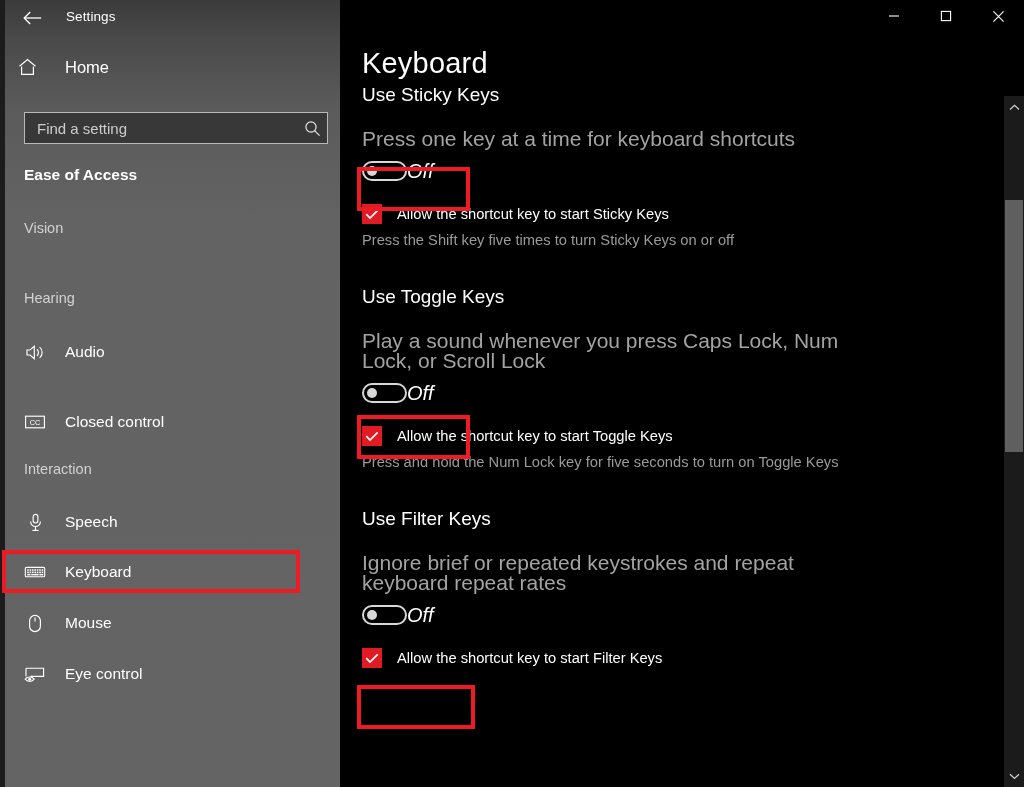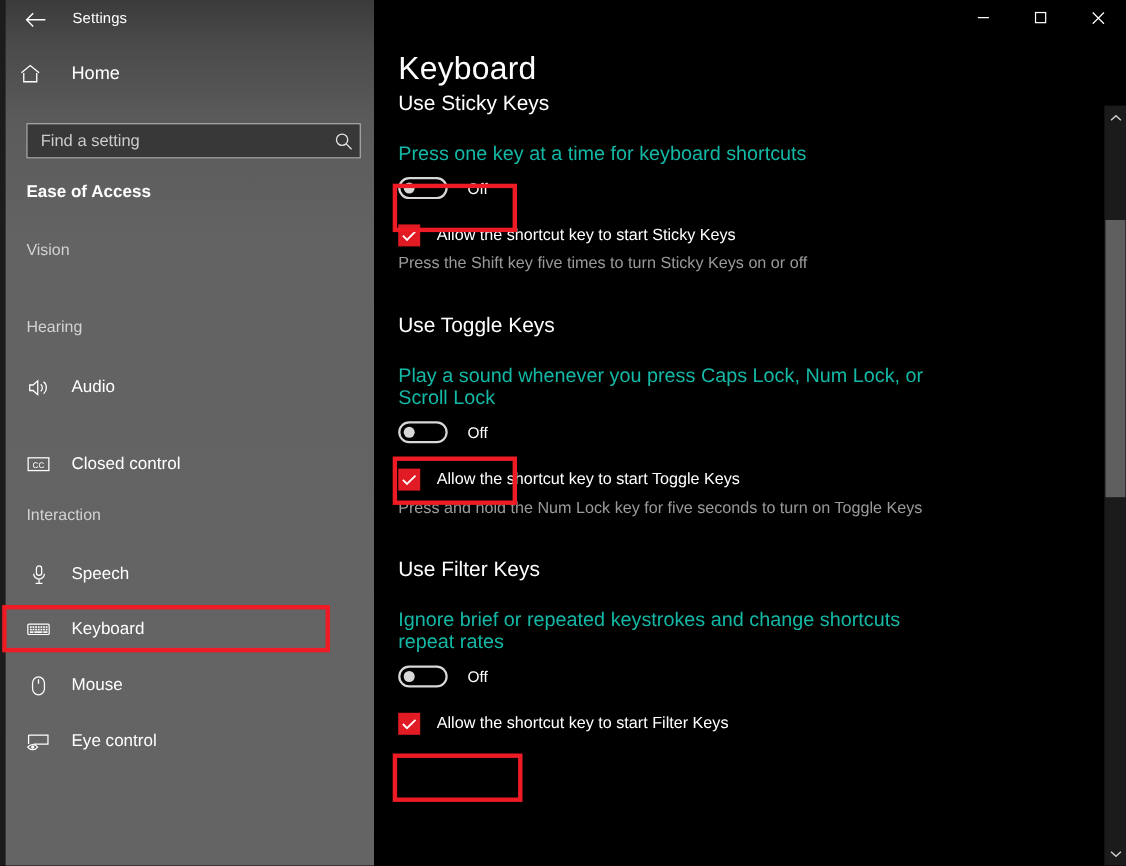--- a/index.html
+++ b/index.html
@@ -123,21 +123,21 @@
     font-size: 29px; color: #ffffff; font-weight: normal;
     letter-spacing: .2px; line-height: 34px;
   }
   .sec-title {
     font-size: 19px; color: #ffffff; font-weight: normal;
     line-height: 26px;
     margin-top: 2px;
   }
   .sec-title.spaced { margin-top: 34px; }
   .desc {
-    font-size: 18px; color: #14b8a6; line-height: 20px;
+    font-size: 21px; color: #a3a3a3; line-height: 20px;
     margin-top: 21px; max-width: 480px;
   }
   .toggle-row {
     display: flex; align-items: center;
     height: 30px; margin-top: 7px;
     position: relative;
   }
   .toggle {
     width: 45px; height: 20px;
     border: 2px solid #d8d8d8;
@@ -145,21 +145,21 @@
     background: transparent;
     position: relative;
     flex: 0 0 auto;
   }
   .toggle .knob {
     position: absolute; left: 3px; top: 3px;
     width: 10px; height: 10px;
     border-radius: 50%;
     background: #d8d8d8;
   }
-  .toggle-label { margin-left: 18px; font-size: 14px; color: #ffffff; }
+  .toggle-label { font-size: 20px; color: #ffffff; font-style: italic; }
   .check-row {
     display: flex; align-items: center; margin-top: 18px;
   }
   .checkbox {
     width: 20px; height: 20px;
     background: #e01b24;
     flex: 0 0 auto;
     display: flex; align-items: center; justify-content: center;
   }
   .check-label { margin-left: 15px; font-size: 14.7px; color: #ffffff; }
@@ -376,21 +376,21 @@
               <path d="M1.3 5.2 L5 9 L12.7 1.4" fill="none" stroke="#ffffff" stroke-width="1.7"></path>
             </svg>
           </div>
           <div class="check-label">Allow the shortcut key to start Toggle Keys</div>
         </div>
         <div class="hint">Press and hold the Num Lock key for five seconds to turn on Toggle Keys</div>
       </div>
 
       <div>
         <div class="sec-title spaced">Use Filter Keys</div>
-        <div class="desc">Ignore brief or repeated keystrokes and change shortcuts repeat rates</div>
+        <div class="desc">Ignore brief or repeated keystrokes and repeat keyboard repeat rates</div>
         <div class="toggle-row">
           <div class="toggle">
             <div class="knob"></div>
           </div>
           <div class="toggle-label">Off</div>
         </div>
         <div class="check-row">
           <div class="checkbox">
             <svg width="14" height="11" viewBox="0 0 14 11" aria-hidden="true">
               <path d="M1.3 5.2 L5 9 L12.7 1.4" fill="none" stroke="#ffffff" stroke-width="1.7"></path>

